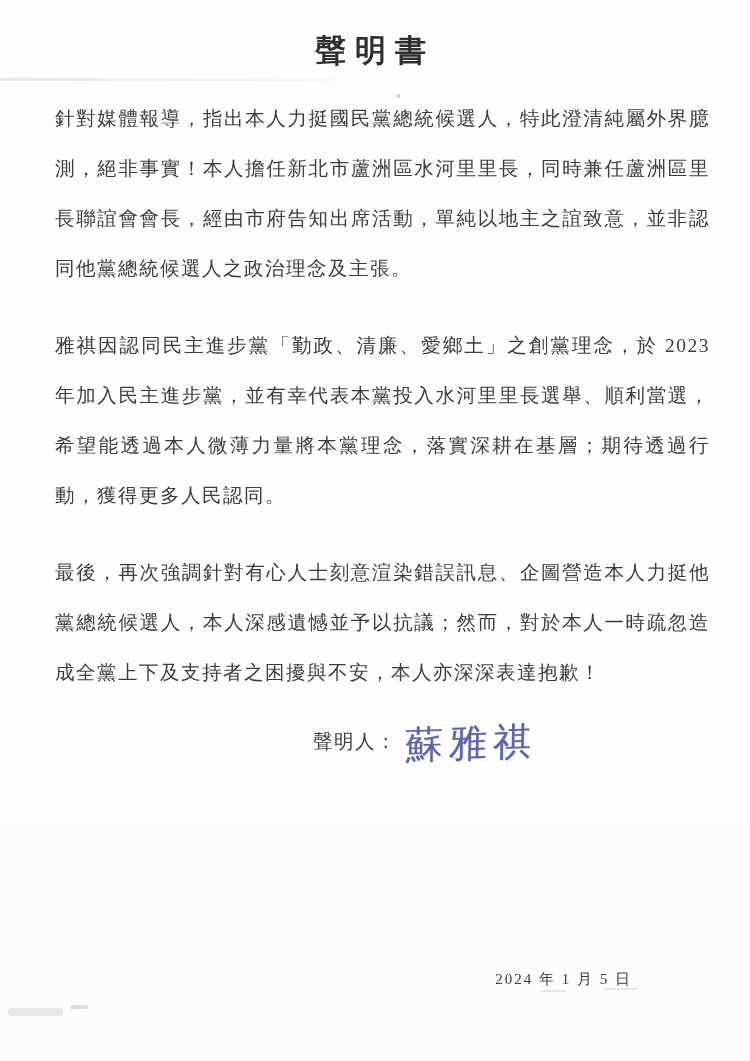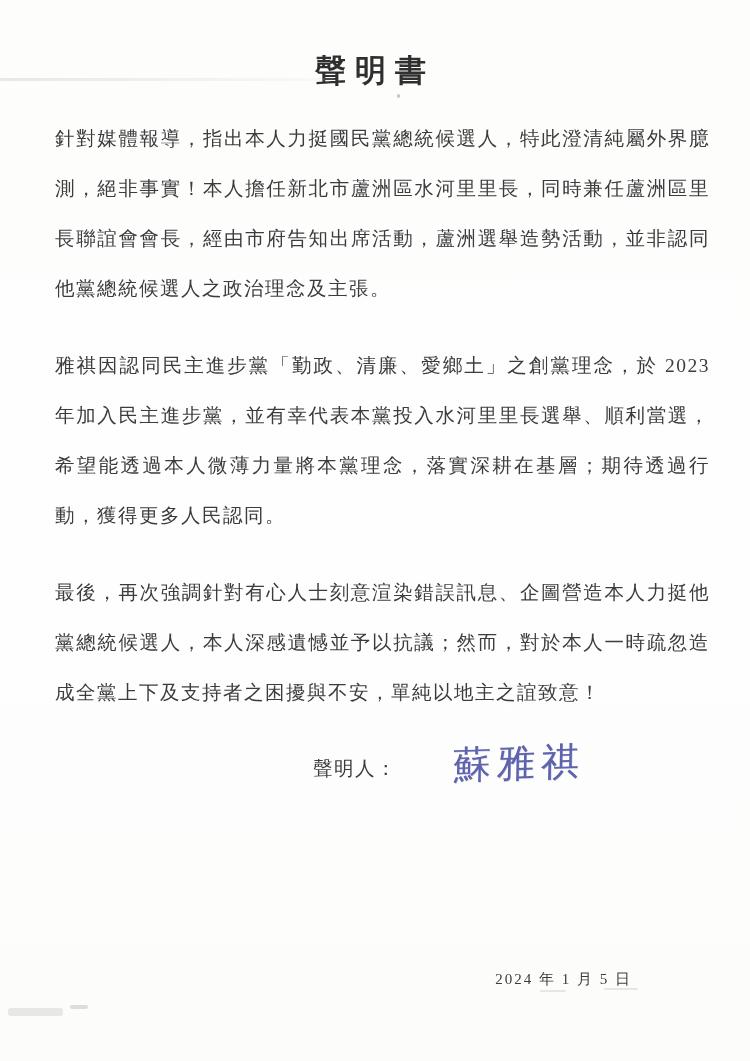--- a/index.html
+++ b/index.html
@@ -11,21 +11,21 @@
   }
   .paper {
     position: relative;
     width: 750px;
     height: 1061px;
     background: linear-gradient(180deg, #fdfdfc 0%, #fefefe 55%, #fcfcfb 100%);
     font-family: "Liberation Serif", "DejaVu Serif", serif;
     color: #3b3b3b;
   }
   .title {
-    padding-top: 50px;
+    padding-top: 30px;
     text-align: center;
     font-size: 31px;
     font-weight: bold;
     letter-spacing: 9px;
     color: #2f2f2f;
   }
   .body-text {
     padding: 22px 40px 0 55px;
   }
   .para {
@@ -36,22 +36,21 @@
     text-justify: inter-ideograph;
     margin-bottom: 27px;
     color: #3c3c3c;
   }
   .sig-row {
     margin-top: 30px;
     padding-left: 258px;
     font-size: 19.5px;
     letter-spacing: 1.5px;
     display: flex;
-    align-items: center;
-    gap: 48px;
+    align-items: flex-start;
   }
   .sig-label { color: #3c3c3c; }
   .handwriting {
     display: inline-block;
     margin-left: 8px;
     margin-top: -10px;
     font-size: 38px;
     letter-spacing: 6px;
     color: #5e63ad;
     transform: rotate(-2deg) skewX(-3deg);
@@ -101,23 +100,23 @@
   <div class="artifact art-top-line"></div>
   <div class="artifact art-title-dot"></div>
   <div class="artifact art-bottom-smudge"></div>
   <div class="artifact art-bottom-smudge2"></div>
   <div class="artifact art-br-mark1"></div>
   <div class="artifact art-br-mark2"></div>
 
   <h1 class="title">聲明書</h1>
 
   <div class="body-text">
-    <p class="para">針對媒體報導，指出本人力挺國民黨總統候選人，特此澄清純屬外界臆測，絕非事實！本人擔任新北市蘆洲區水河里里長，同時兼任蘆洲區里長聯誼會會長，經由市府告知出席活動，蘆洲選舉造勢活動，並非認同他黨總統候選人之政治理念及主張。</p>
+    <p class="para">針對媒體報導，指出本人力挺國民黨總統候選人，特此澄清純屬外界臆測，絕非事實！本人擔任新北市蘆洲區水河里里長，同時兼任蘆洲區里長聯誼會會長，經由市府告知出席活動，單純以地主之誼致意，並非認同他黨總統候選人之政治理念及主張。</p>
     <p class="para">雅祺因認同民主進步黨「勤政、清廉、愛鄉土」之創黨理念，於 2023 年加入民主進步黨，並有幸代表本黨投入水河里里長選舉、順利當選，希望能透過本人微薄力量將本黨理念，落實深耕在基層；期待透過行動，獲得更多人民認同。</p>
-    <p class="para">最後，再次強調針對有心人士刻意渲染錯誤訊息、企圖營造本人力挺他黨總統候選人，本人深感遺憾並予以抗議；然而，對於本人一時疏忽造成全黨上下及支持者之困擾與不安，單純以地主之誼致意！</p>
+    <p class="para">最後，再次強調針對有心人士刻意渲染錯誤訊息、企圖營造本人力挺他黨總統候選人，本人深感遺憾並予以抗議；然而，對於本人一時疏忽造成全黨上下及支持者之困擾與不安，本人亦深深表達抱歉！</p>
 
     <div class="sig-row">
       <span class="sig-label">聲明人：</span>
       <span class="handwriting">蘇雅祺</span>
     </div>
   </div>
 
   <div class="date-row">2024 年 1 月 5 日</div>
 
 </div>

